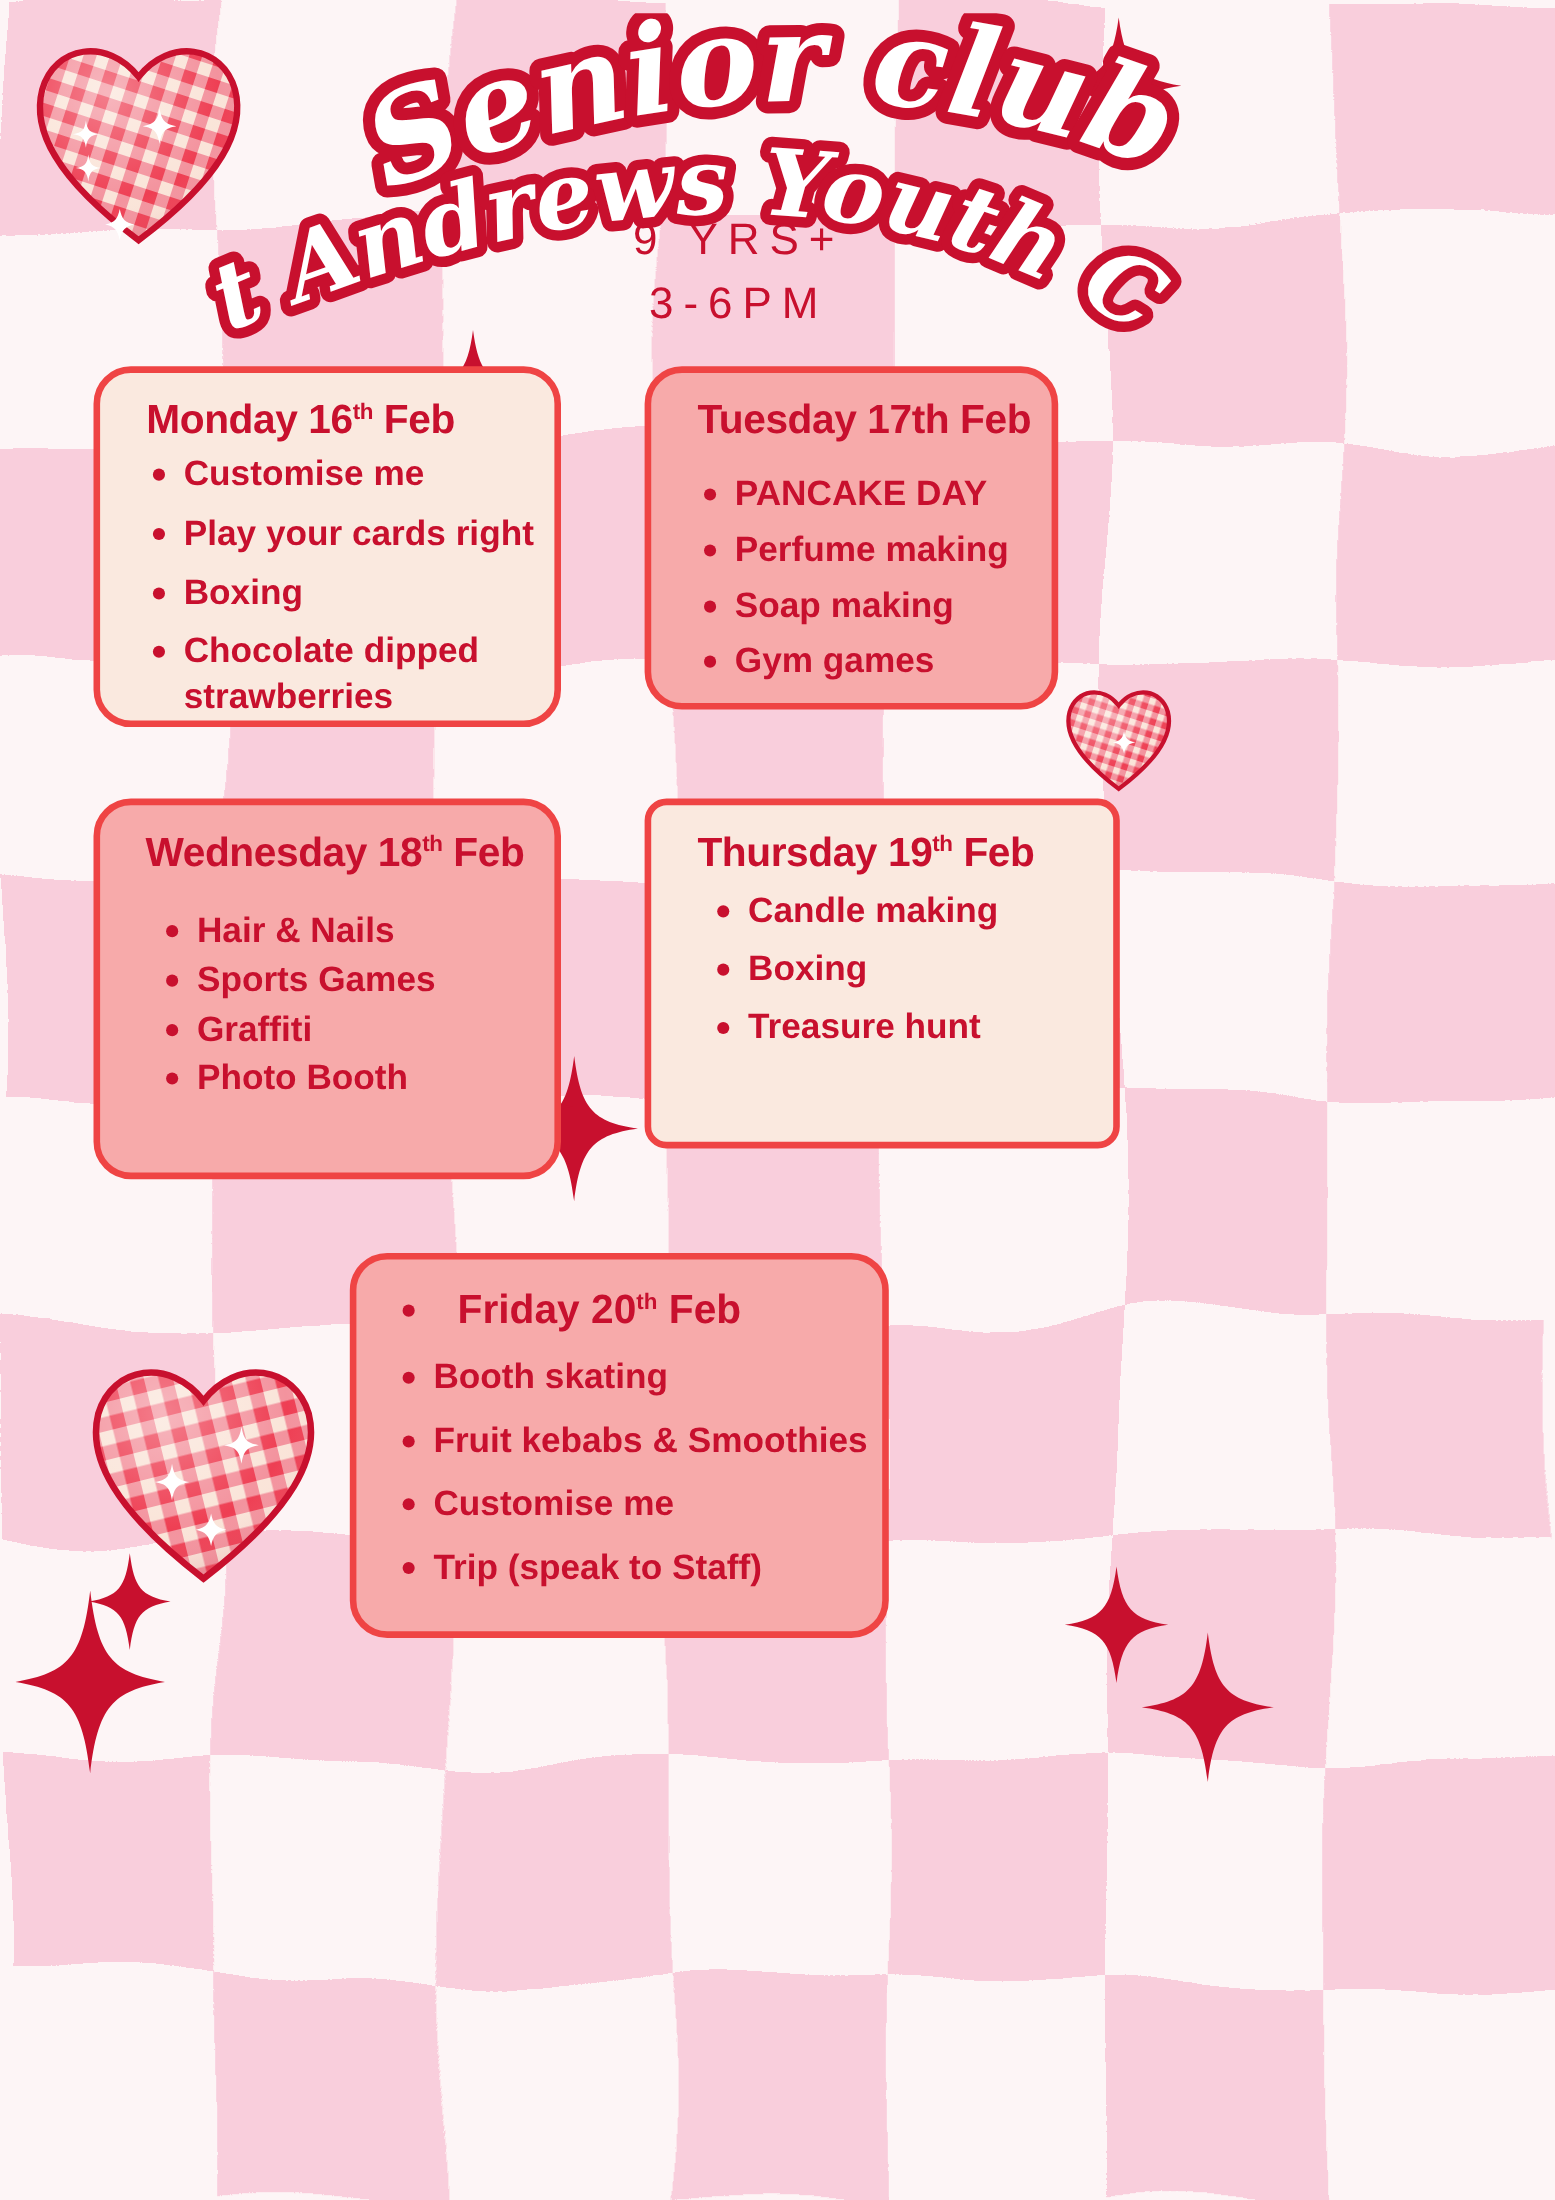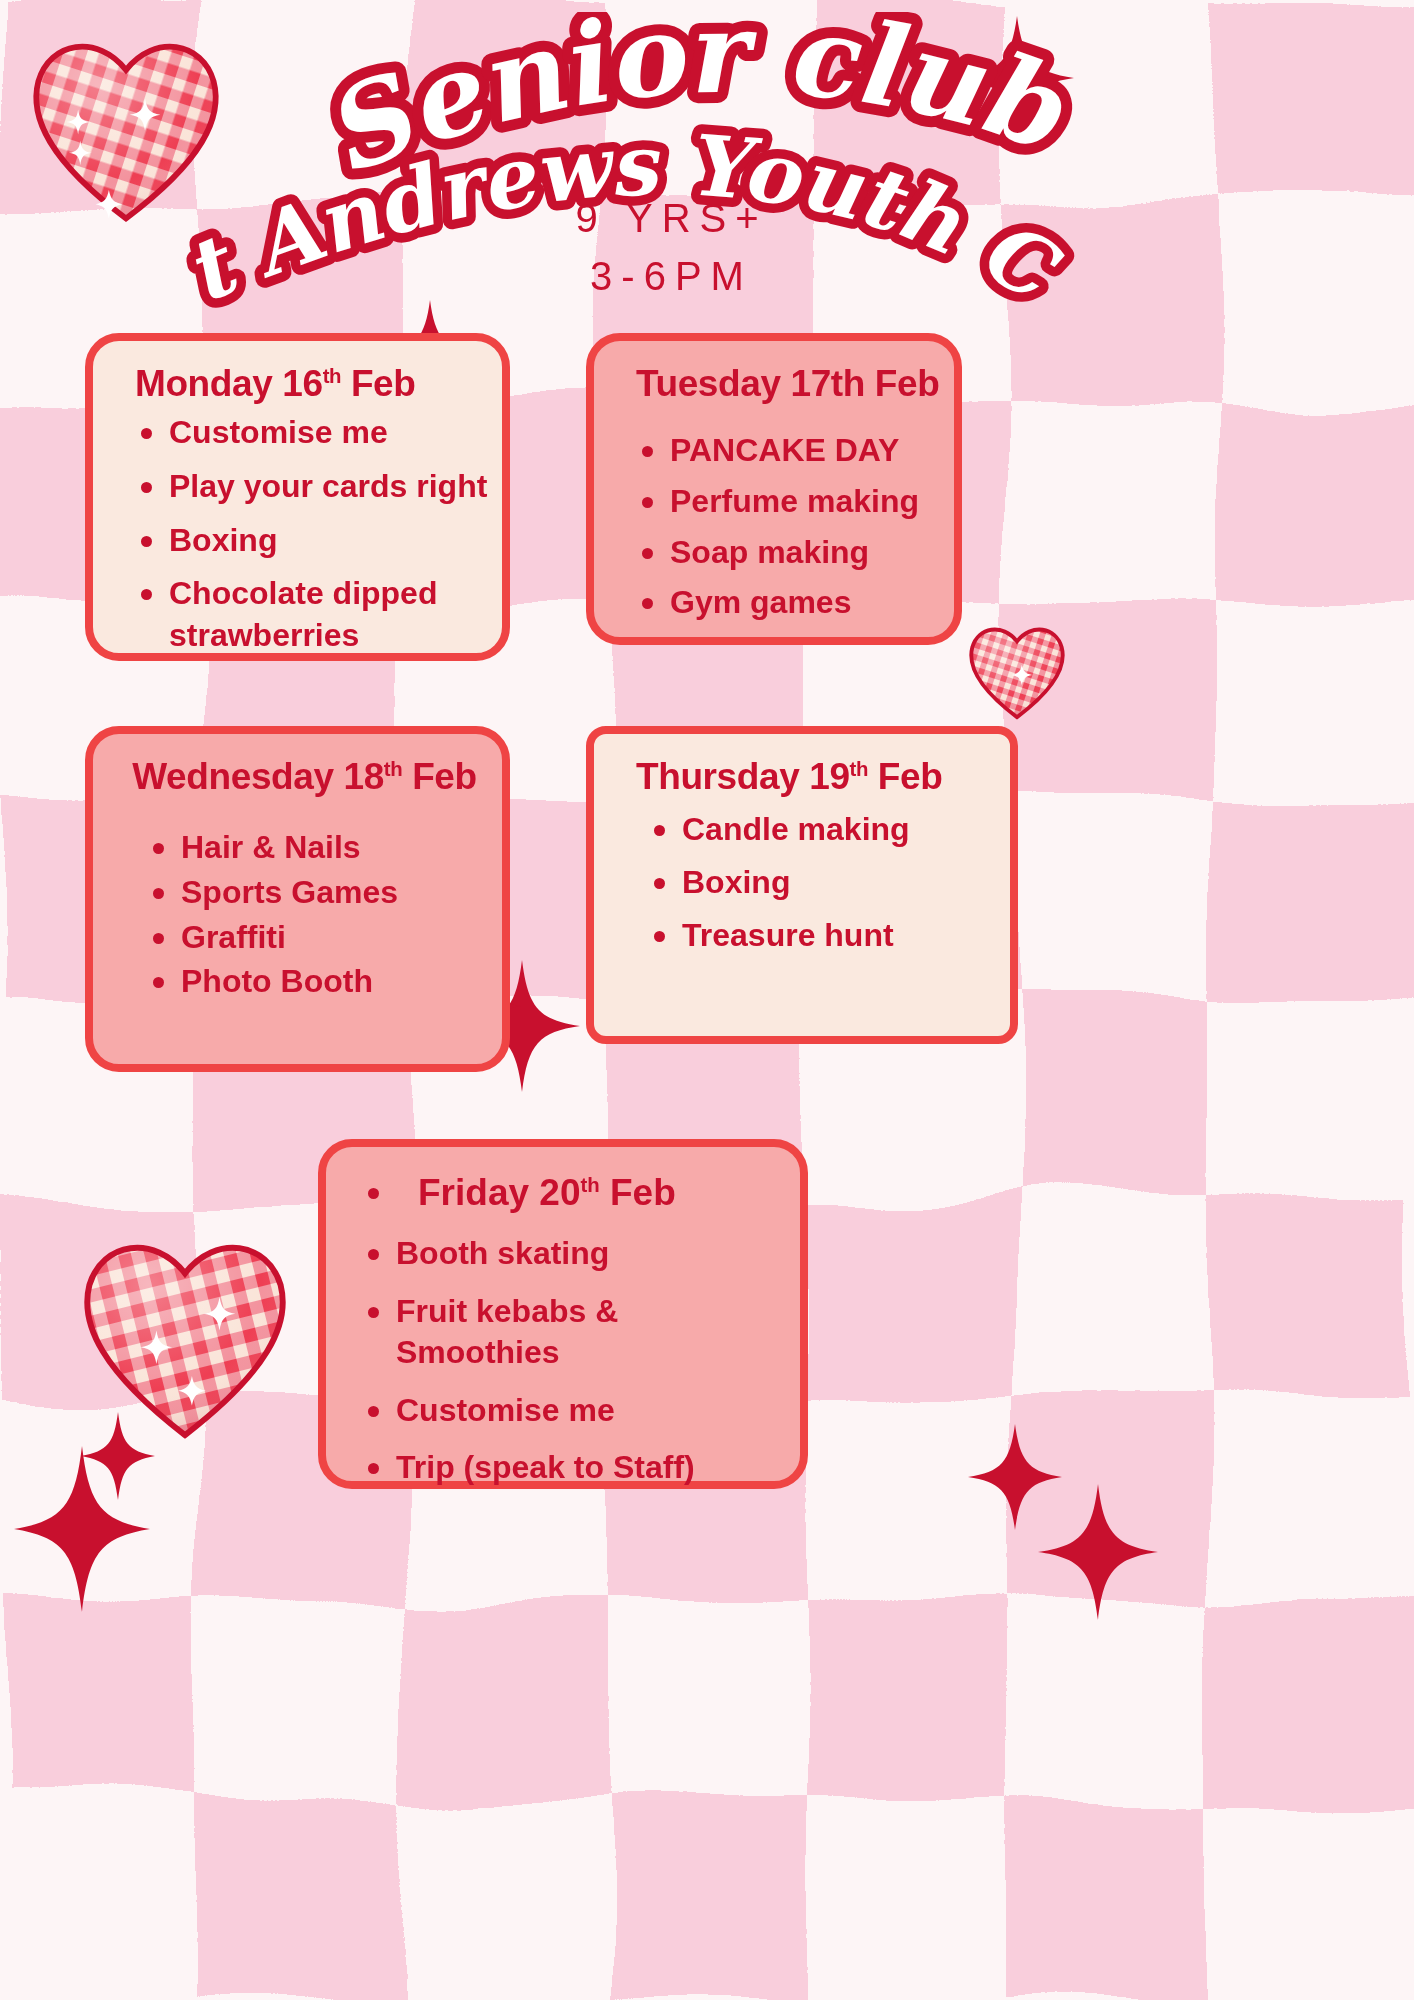--- a/index.html
+++ b/index.html
@@ -38,21 +38,21 @@
     color:#C8102E;
     font-family:"Liberation Sans", sans-serif;
     font-weight:400;
   }
   #age-line{top:196px;font-size:40px;letter-spacing:9px;}
   #time-line{top:254px;font-size:40px;letter-spacing:9px;}
 
   
   .card{
     position:absolute;
-    border:8px solid #ef4444;
+    border:6px solid #ef4444;
     border-radius:34px;
     box-sizing:border-box;
     padding:22px 12px 24px 26px;
   }
   .card.cream{background:#FAE9DF;}
   .card.pink{background:#F7AAAA;}
 
   .card-title{
     color:#C8102E;
     font-weight:bold;

